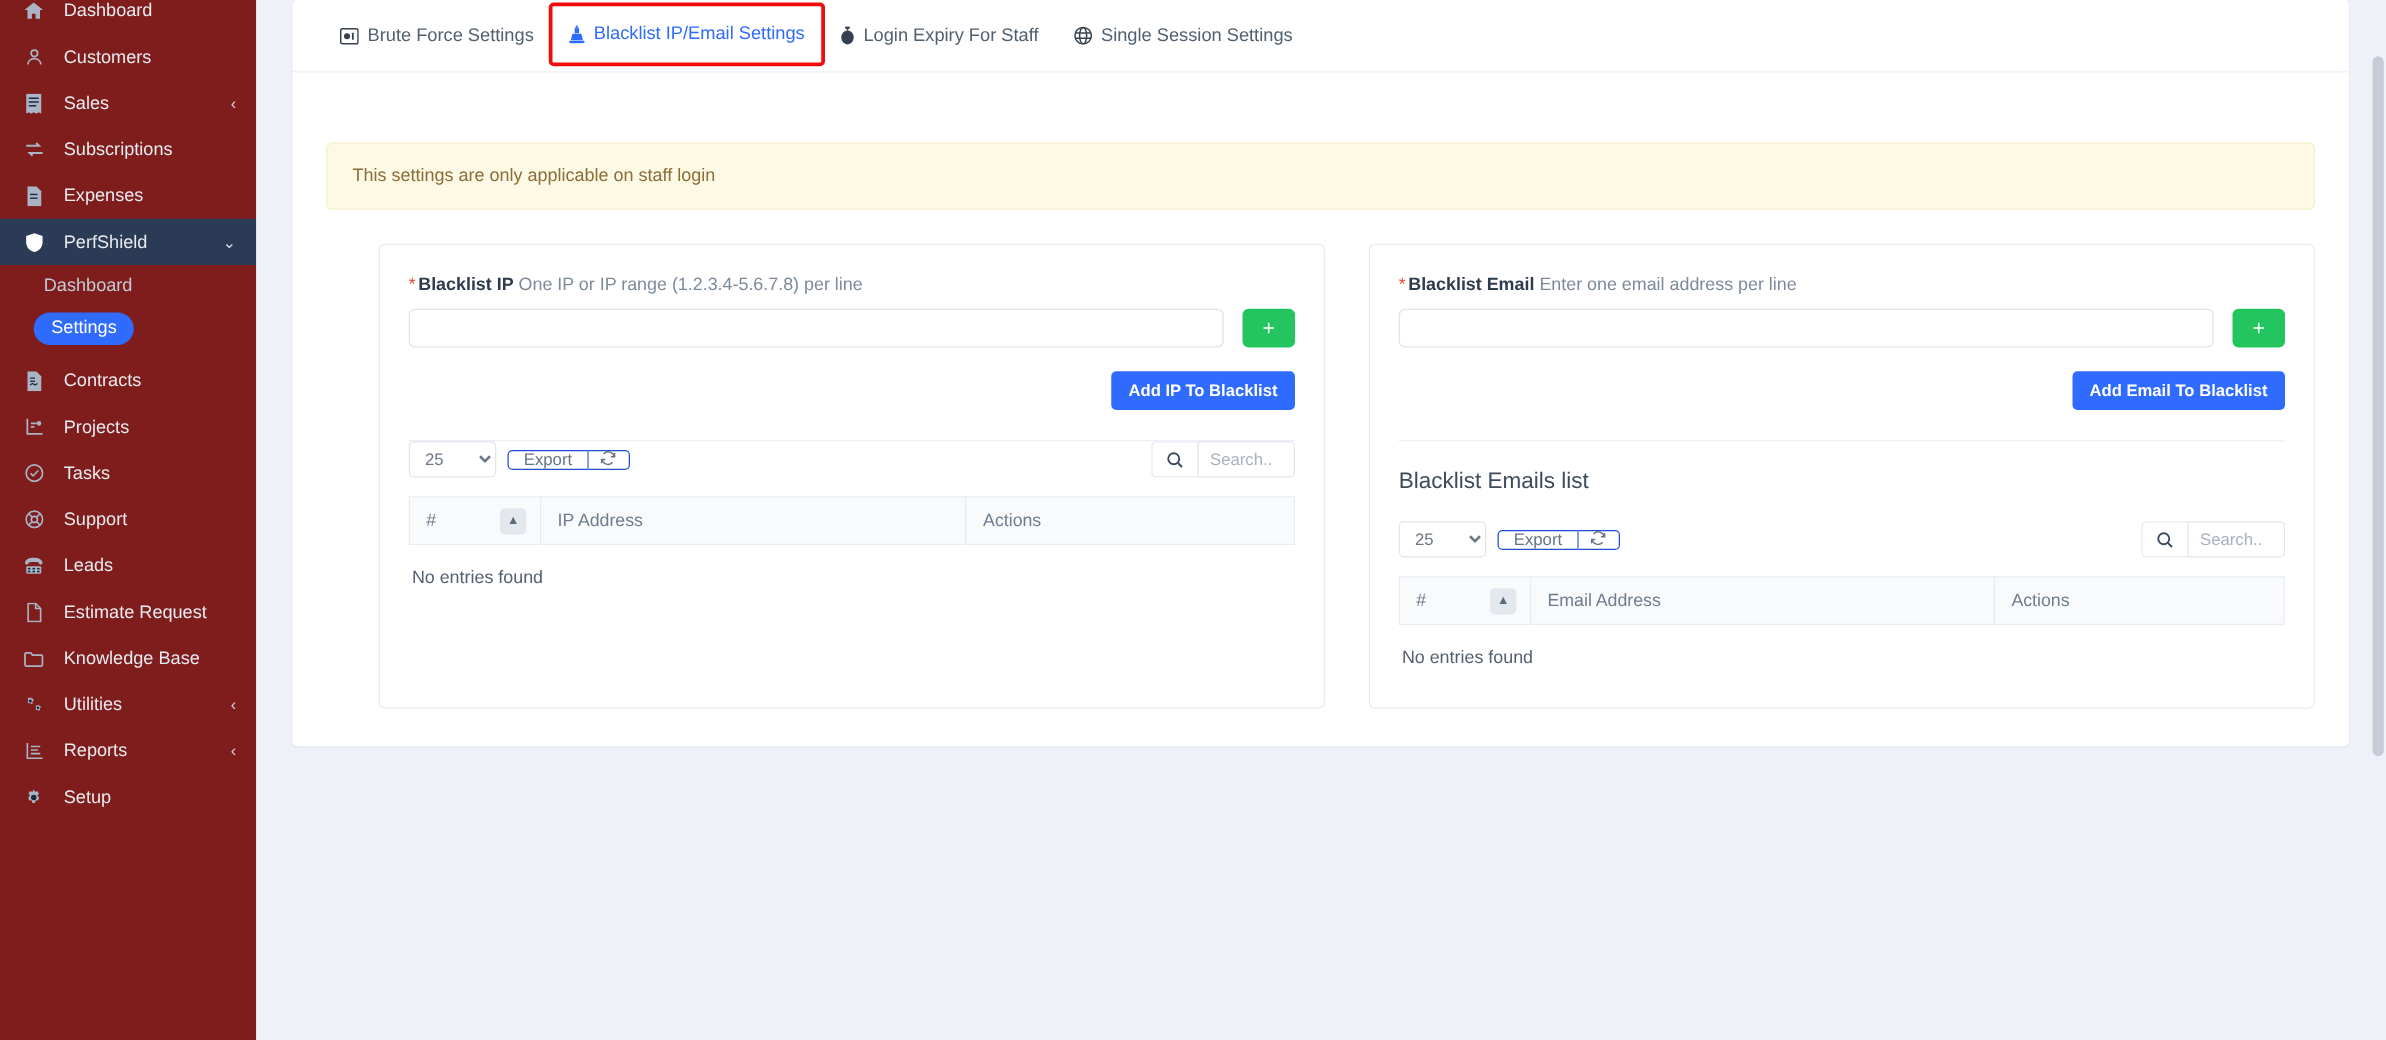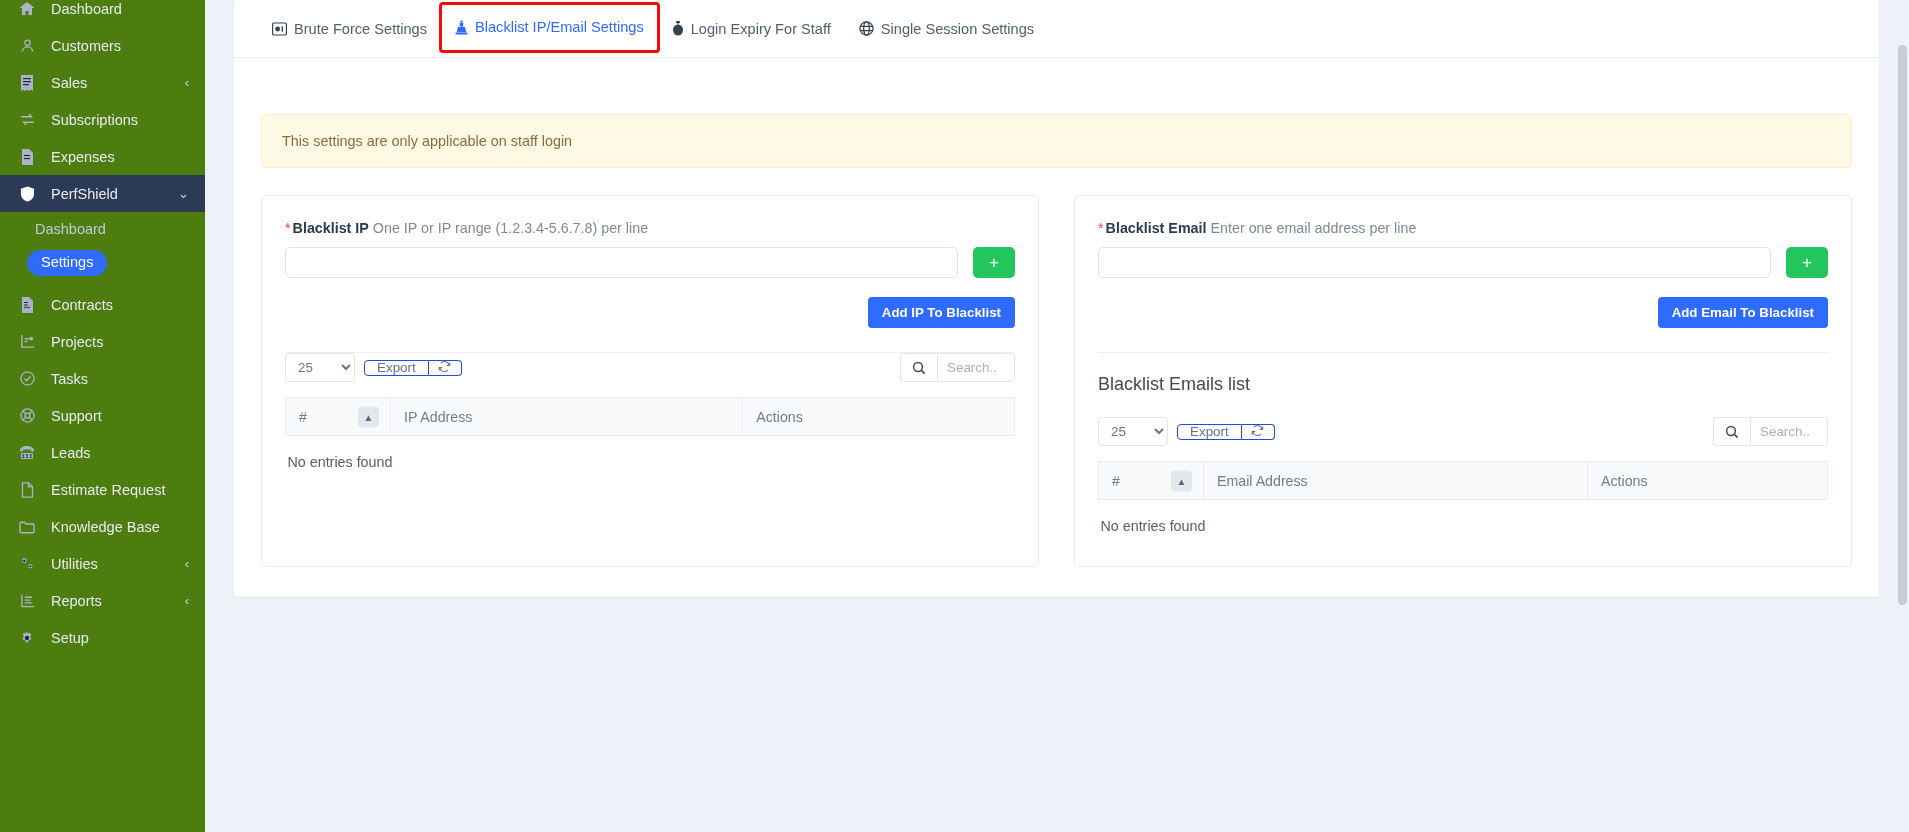--- a/index.html
+++ b/index.html
@@ -7,21 +7,21 @@
     width: 1909px; height: 832px;
     font-family: "Liberation Sans", sans-serif;
     overflow: hidden;
     background: #eef1f7;
   }
   .app { display: flex; width: 1909px; height: 832px; }
 
   
   .sidebar {
     width: 205px; min-width: 205px; height: 832px;
-    background: #4d7c0f;
+    background: #7f1d1d;
     overflow: hidden;
     position: relative;
   }
   .nav-list { padding-top: 0; }
   .nav-item {
     display: flex; align-items: center;
     height: 37px;
     padding: 0 16px 0 16px;
     color: #e8ebf0;
     font-size: 14.5px;
@@ -112,21 +112,21 @@
     background: #fdf9e4;
     border: 1px solid #f7f0ce;
     border-radius: 5px;
     color: #8a6d3b;
     font-size: 14.4px;
     padding: 18px 20px;
     margin-bottom: 27px;
     margin-top: 31px;
   }
 
-  .cols { display: flex; gap: 35px; }
+  .cols { display: flex; gap: 35px; margin-left: 42px; }
   .panel {
     flex: 1;
     border: 1px solid #e8ebf1;
     border-radius: 5px;
     padding: 24px 23px 22px 23px;
     background: #fff;
     min-height: 365px;
   }
 
   .field-label {

